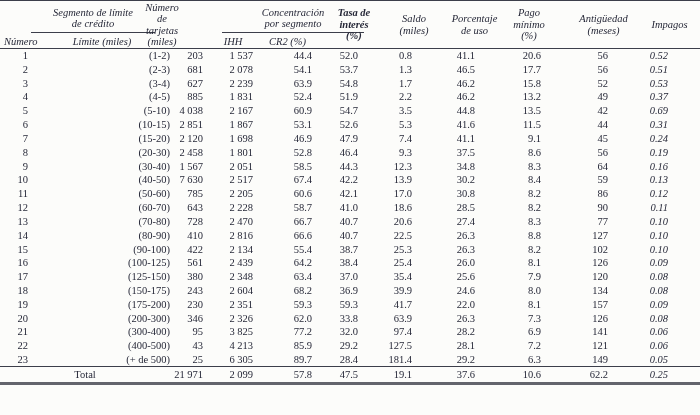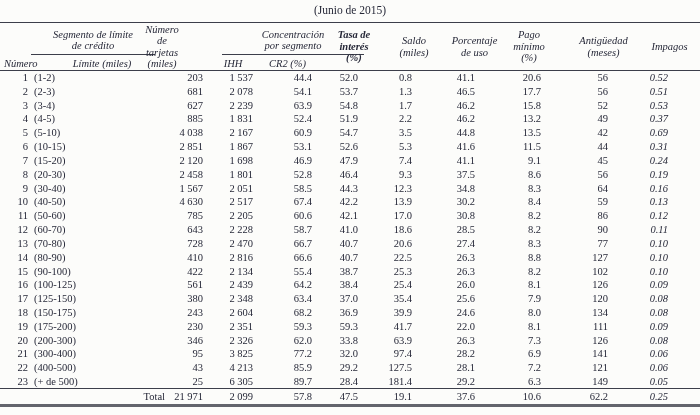--- a/index.html
+++ b/index.html
@@ -71,35 +71,34 @@
   tr.h2 th.sub-num{text-align:left;padding-left:4px;}
 
   tbody tr.data-row{height:13.83px;}
   td{
     padding:0 5px 0 0;
     text-align:right;
     line-height:13px;
     white-space:nowrap;
   }
   td.c0{padding-right:6px;}
-  td.c1{text-align:left;padding:0;font-family:Liberation Serif, serif;}
+  td.c1{text-align:right;padding:0;font-family:Liberation Serif, serif;}
   td.c10{padding-right:32px;font-style:italic;}
 
   tr.total{height:17px;}
   tr.total td{
     border-top:1px solid var(--rule);
     border-bottom:3px solid var(--rule-thick);
   }
-  td.total-label{text-align:right;padding-left:5px;margin-top:32px;}
+  td.total-label{text-align:center;padding-left:5px;margin-top:32px;}
 </style>
 </head>
 <body>
 
 <div class="page">
-  <div class="title">(Junio de 2015)</div>
 
   <table>
     <colgroup>
       <col class="w0">
         <col class="w1">
         <col class="w2">
         <col class="w3">
       <col class="w4">
         <col class="w5">
         <col class="w6">
@@ -252,21 +251,21 @@
           <td class="c5">44.3</td>
           <td class="c6">12.3</td>
           <td class="c7">34.8</td>
           <td class="c8">8.3</td>
           <td class="c9">64</td>
           <td class="c10">0.16</td>
         </tr>
         <tr class="data-row">
           <td class="c0">10</td>
           <td class="c1">(40-50)</td>
-          <td class="c2">4 630</td>
+          <td class="c2">7 630</td>
           <td class="c3">2 517</td>
           <td class="c4">67.4</td>
           <td class="c5">42.2</td>
           <td class="c6">13.9</td>
           <td class="c7">30.2</td>
           <td class="c8">8.4</td>
           <td class="c9">59</td>
           <td class="c10">0.13</td>
         </tr>
         <tr class="data-row">
@@ -376,21 +375,21 @@
         <tr class="data-row">
           <td class="c0">19</td>
           <td class="c1">(175-200)</td>
           <td class="c2">230</td>
           <td class="c3">2 351</td>
           <td class="c4">59.3</td>
           <td class="c5">59.3</td>
           <td class="c6">41.7</td>
           <td class="c7">22.0</td>
           <td class="c8">8.1</td>
-          <td class="c9">111</td>
+          <td class="c9">157</td>
           <td class="c10">0.09</td>
         </tr>
         <tr class="data-row">
           <td class="c0">20</td>
           <td class="c1">(200-300)</td>
           <td class="c2">346</td>
           <td class="c3">2 326</td>
           <td class="c4">62.0</td>
           <td class="c5">33.8</td>
           <td class="c6">63.9</td>

